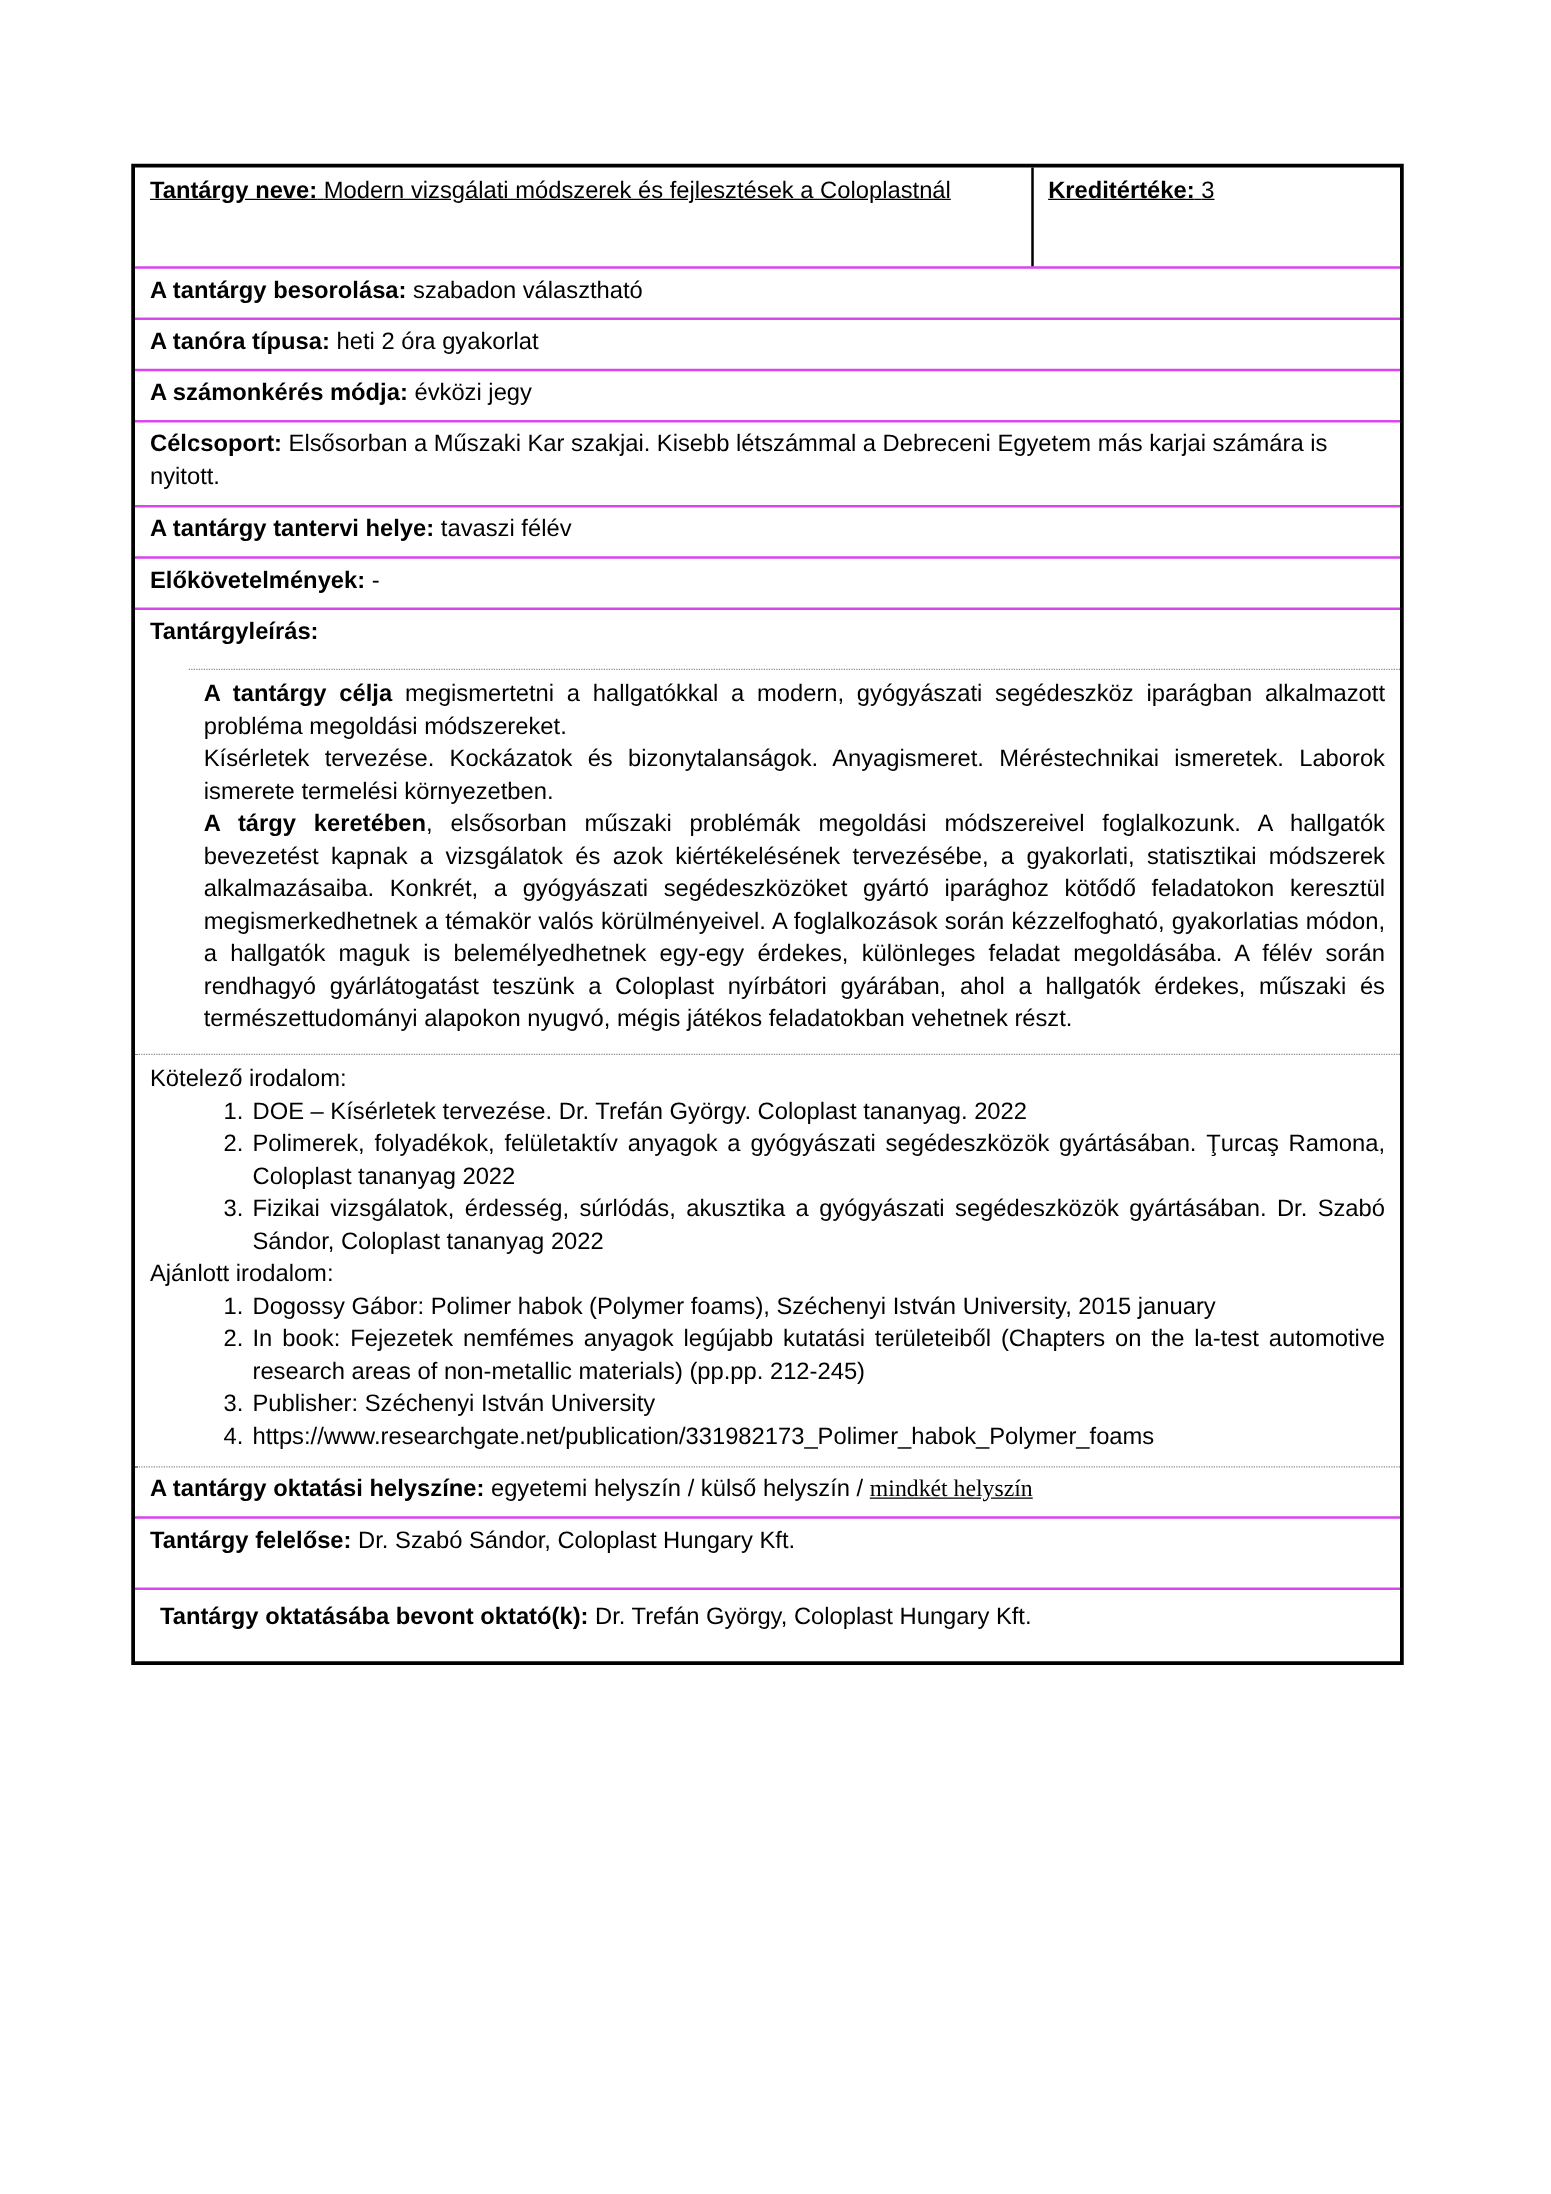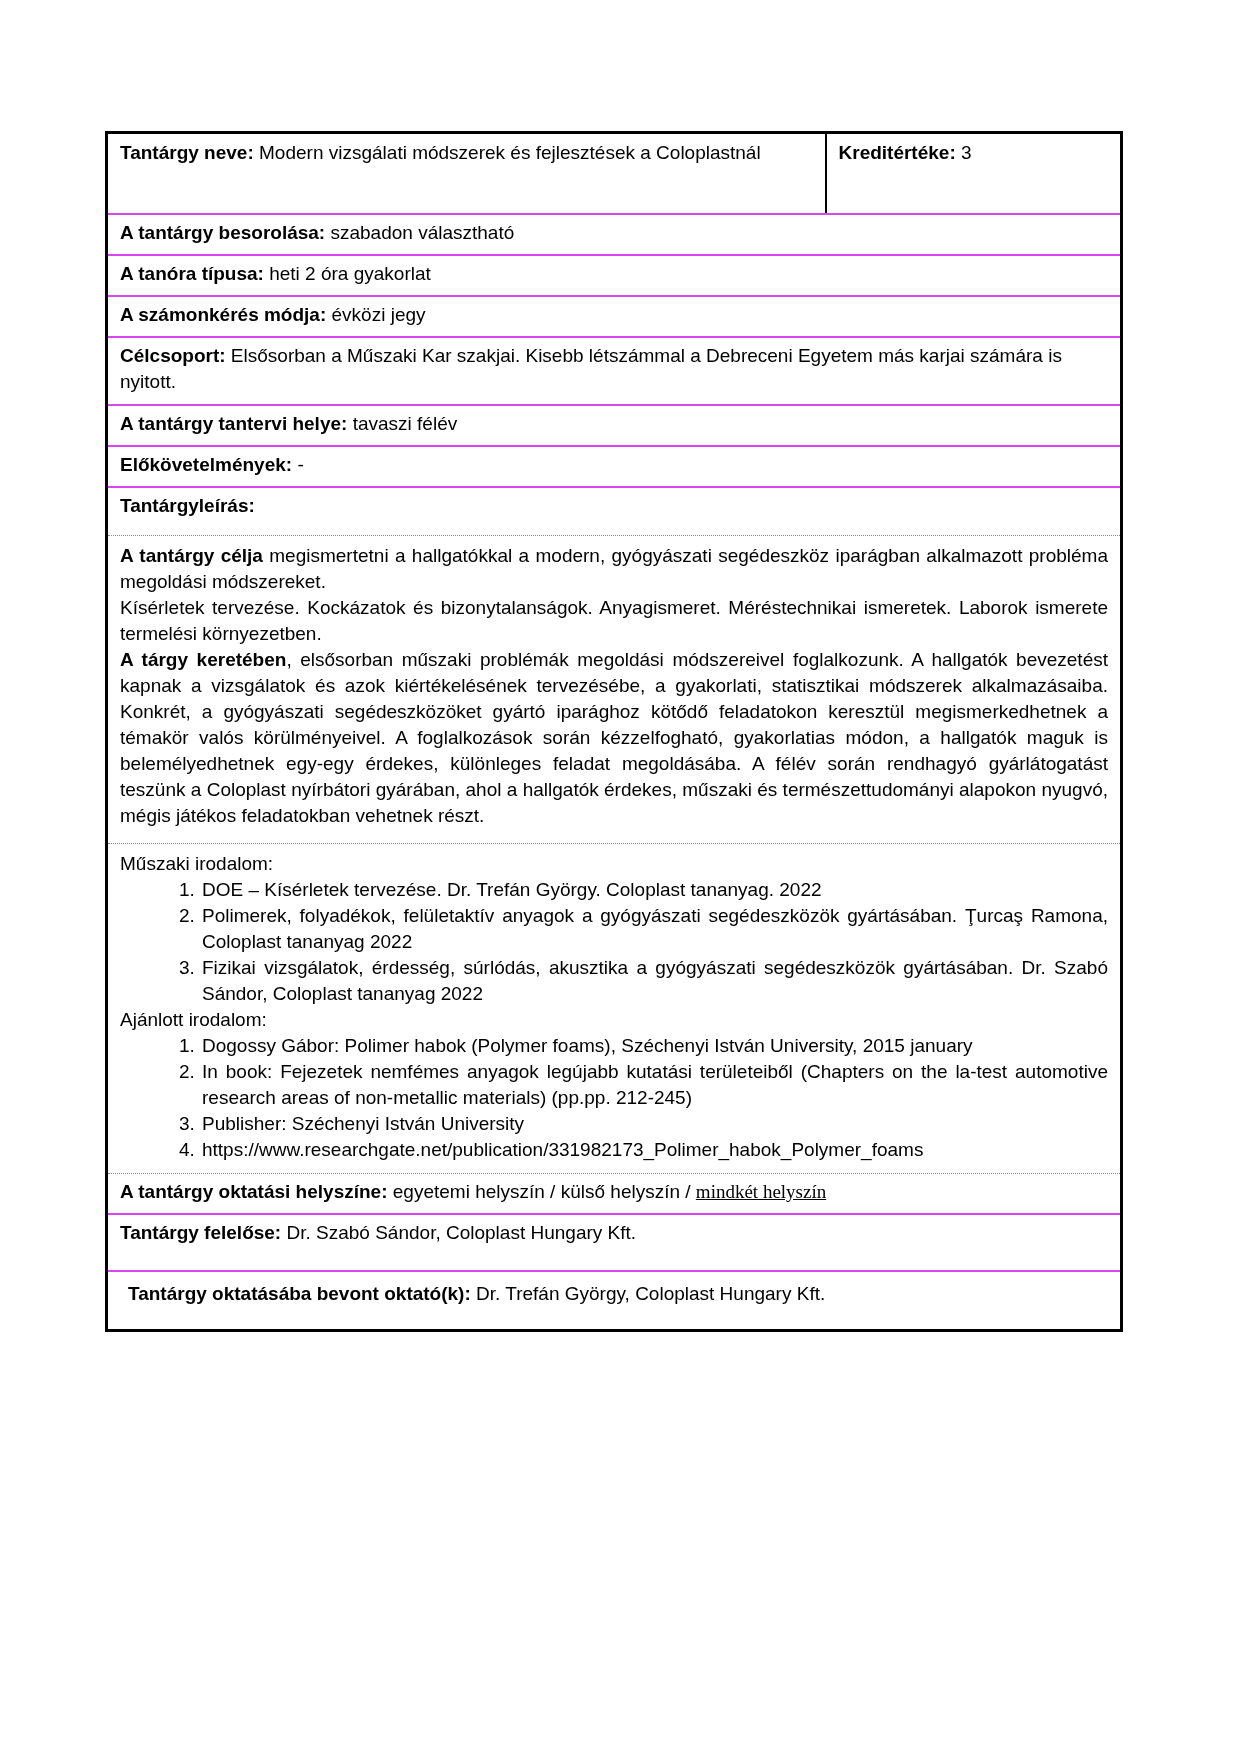--- a/index.html
+++ b/index.html
@@ -32,33 +32,34 @@
     box-sizing: border-box;
   }
   .row:first-child { border-top: none; }
   .row.dotted-top { border-top: 1px dotted #8a8a8a; }
   .lbl { font-weight: bold; }
   
   .row-split {
     display: flex;
     padding: 0;
     min-height: 79px;
+    text-decoration: underline;
   }
   .cell {
     padding: 6px 12px 8px 12px;
     box-sizing: border-box;
   }
   .cell-main {
     flex: 0 0 71%;
     border-right: 2px solid #000000;
   }
   .cell-credit { flex: 1 1 auto; }
   .row-target-group { padding-bottom: 9px; }
   .row-desc-header { padding-bottom: 16px; }
-  .row-description { padding-top: 7px; padding-bottom: 14px; }
+  .row-description { padding-top: 7px; padding-bottom: 14px; margin-left: 43px; }
   .row-description p { margin: 0; text-align: justify; }
   .row-literature { padding-top: 7px; padding-bottom: 10px; }
   .row-literature p { margin: 0; }
   .row-literature ol {
     margin: 0;
     padding-left: 80px;
   }
   .row-literature li {
     text-align: justify;
     padding-left: 2px;
@@ -119,21 +120,21 @@
   </div>
 
   <div class="row row-description dotted-top">
     <p><span class="lbl">A tantárgy célja</span><span> megismertetni a hallgatókkal a modern, gyógyászati segédeszköz iparágban alkalmazott probléma megoldási módszereket.</span></p>
     <p>Kísérletek tervezése. Kockázatok és bizonytalanságok. Anyagismeret. Méréstechnikai ismeretek. Laborok ismerete termelési környezetben.</p>
     <p><span class="lbl">A tárgy keretében</span><span>, elsősorban műszaki problémák megoldási módszereivel foglalkozunk. A hallgatók bevezetést kapnak a vizsgálatok és azok kiértékelésének tervezésébe, a gyakorlati, statisztikai módszerek alkalmazásaiba. Konkrét, a gyógyászati segédeszközöket gyártó iparághoz kötődő feladatokon keresztül megismerkedhetnek a témakör valós körülményeivel. A foglalkozások során kézzelfogható, gyakorlatias módon, a hallgatók maguk is belemélyedhetnek egy-egy érdekes, különleges feladat megoldásába. A félév során rendhagyó gyárlátogatást teszünk a Coloplast nyírbátori gyárában, ahol a hallgatók érdekes, műszaki és természettudományi alapokon nyugvó, mégis játékos feladatokban vehetnek részt.</span></p>
   </div>
 
 
   <div class="row row-literature dotted-top">
-    <p>Műszaki irodalom:</p>
+    <p>Kötelező irodalom:</p>
     <ol>
       <li>DOE – Kísérletek tervezése. Dr. Trefán György. Coloplast tananyag. 2022</li>
       <li>Polimerek, folyadékok, felületaktív anyagok a gyógyászati segédeszközök gyártásában. Ţurcaş Ramona, Coloplast tananyag 2022</li>
       <li>Fizikai vizsgálatok, érdesség, súrlódás, akusztika a gyógyászati segédeszközök gyártásában. Dr. Szabó Sándor, Coloplast tananyag 2022</li>
     </ol>
     <p>Ajánlott irodalom:</p>
     <ol>
       <li>Dogossy Gábor: Polimer habok (Polymer foams), Széchenyi István University, 2015 january</li>
       <li>In book: Fejezetek nemfémes anyagok legújabb kutatási területeiből (Chapters on the la-test automotive research areas of non-metallic materials) (pp.pp. 212-245)</li>
       <li>Publisher: Széchenyi István University</li>

